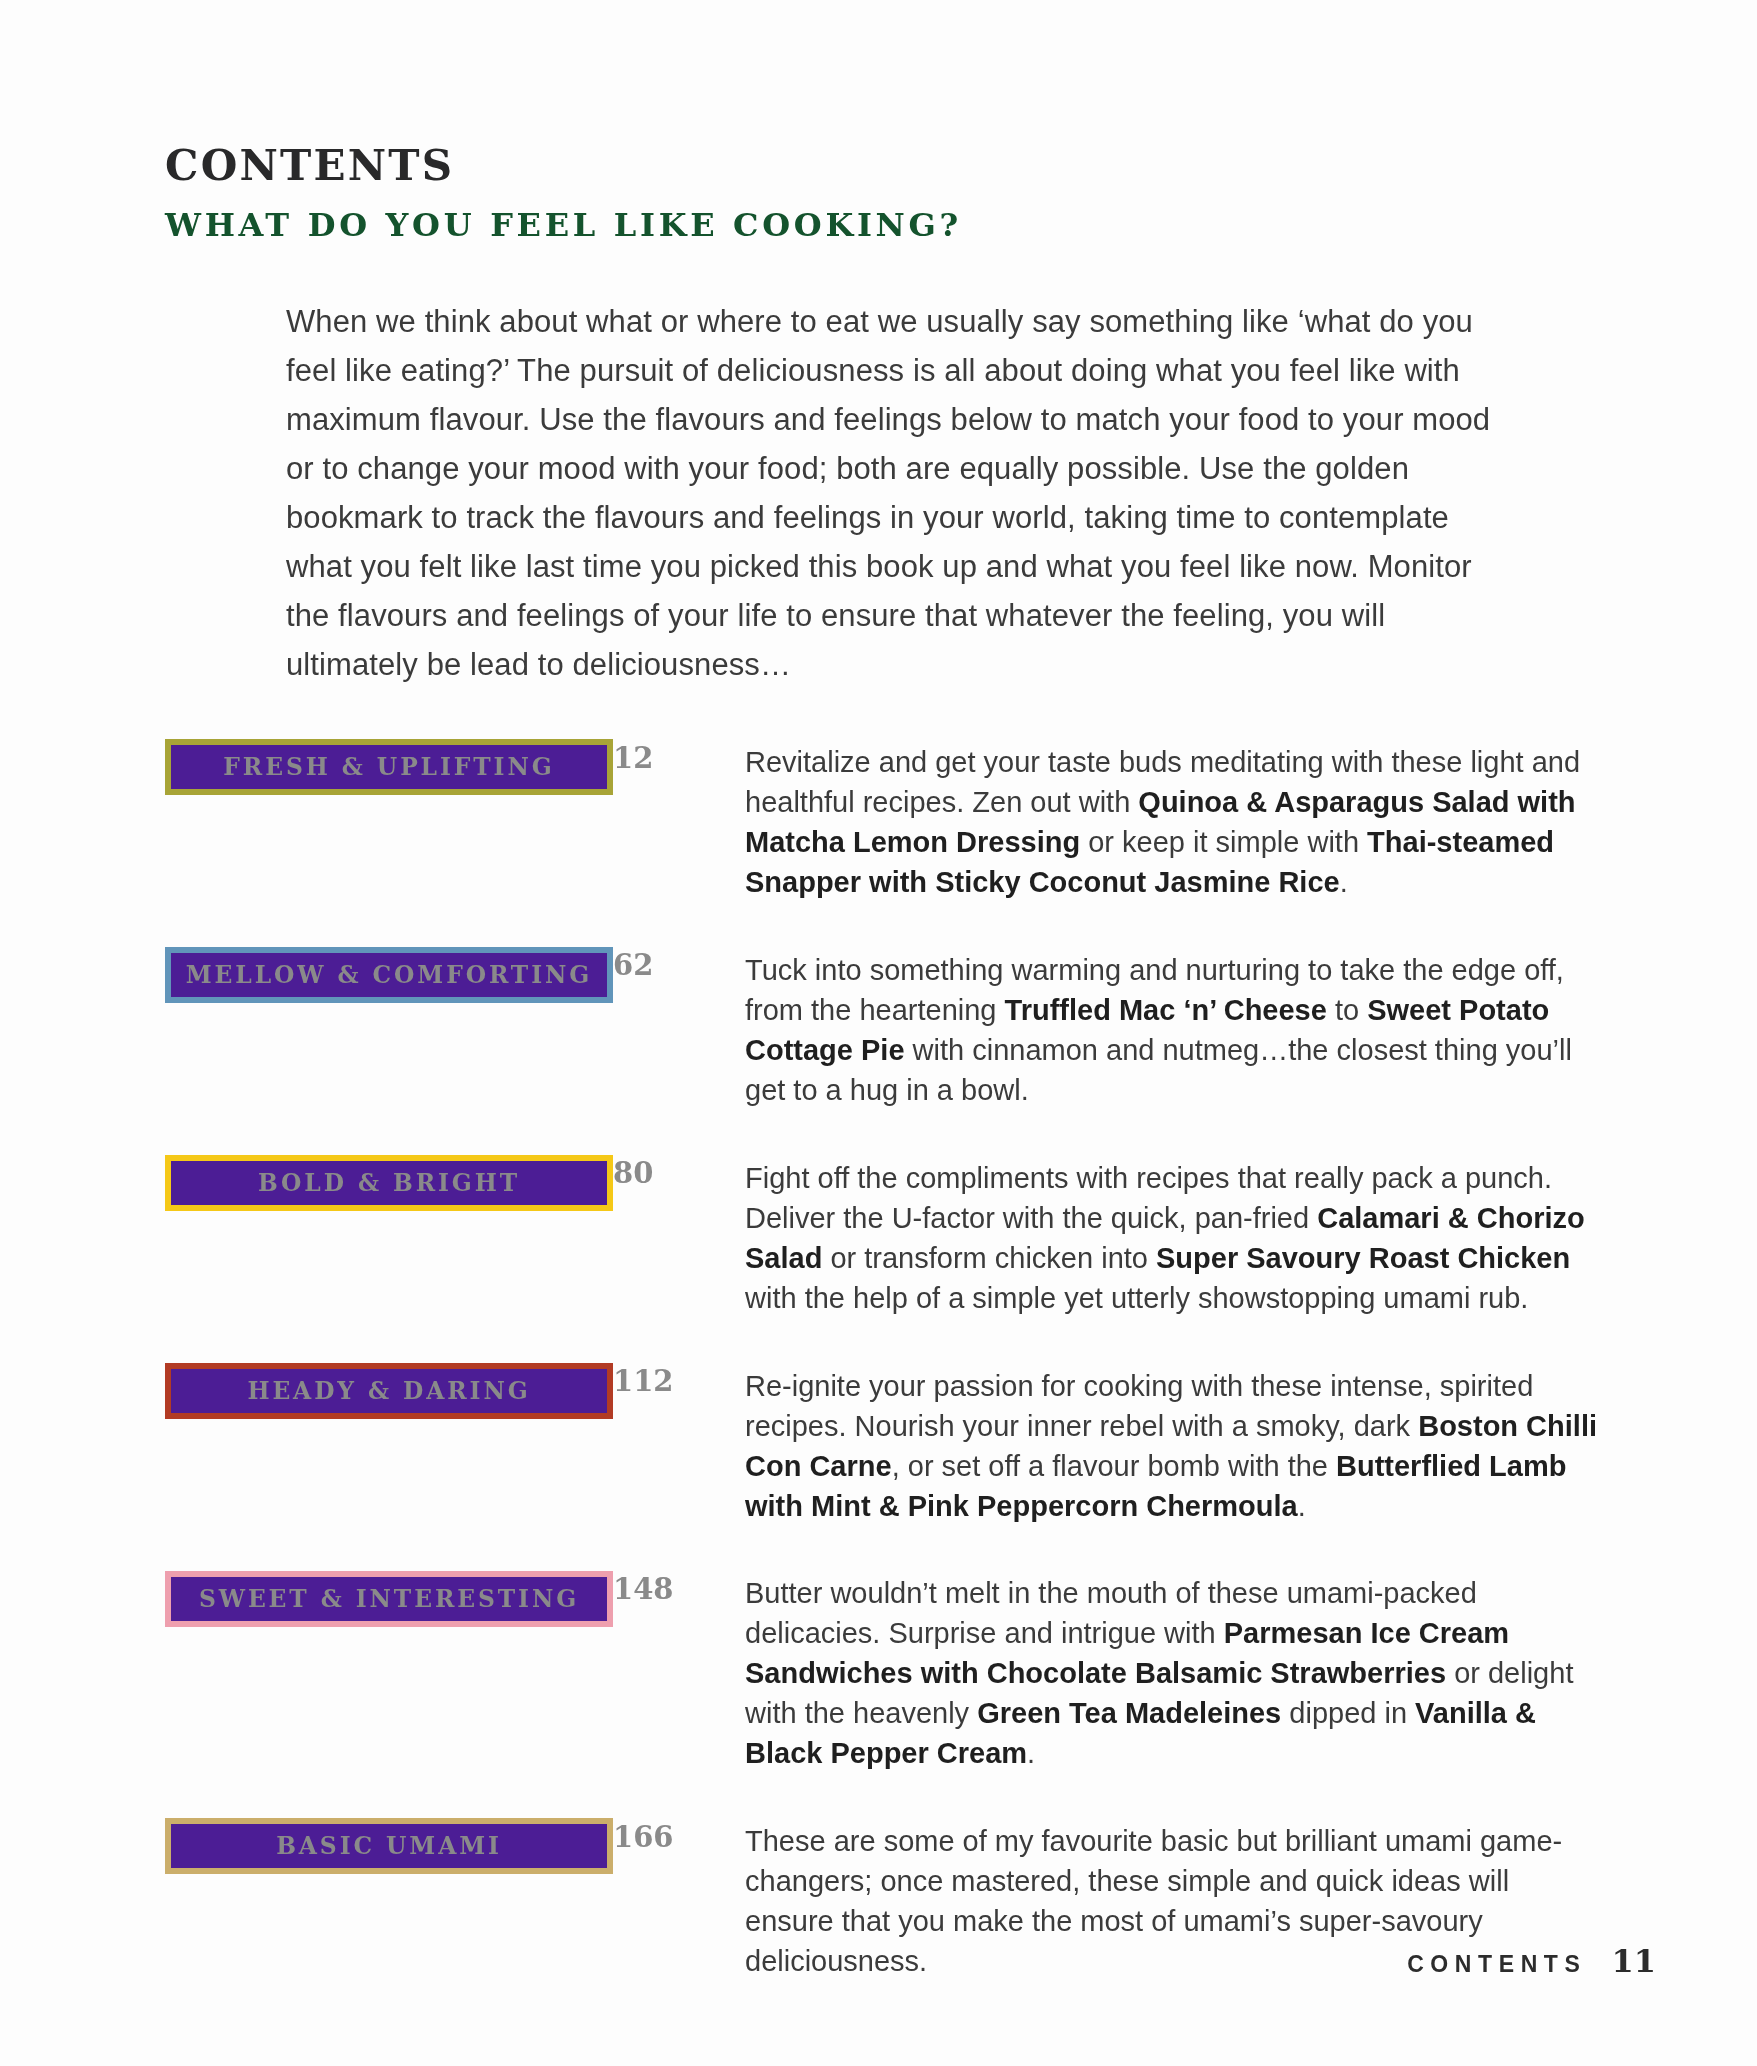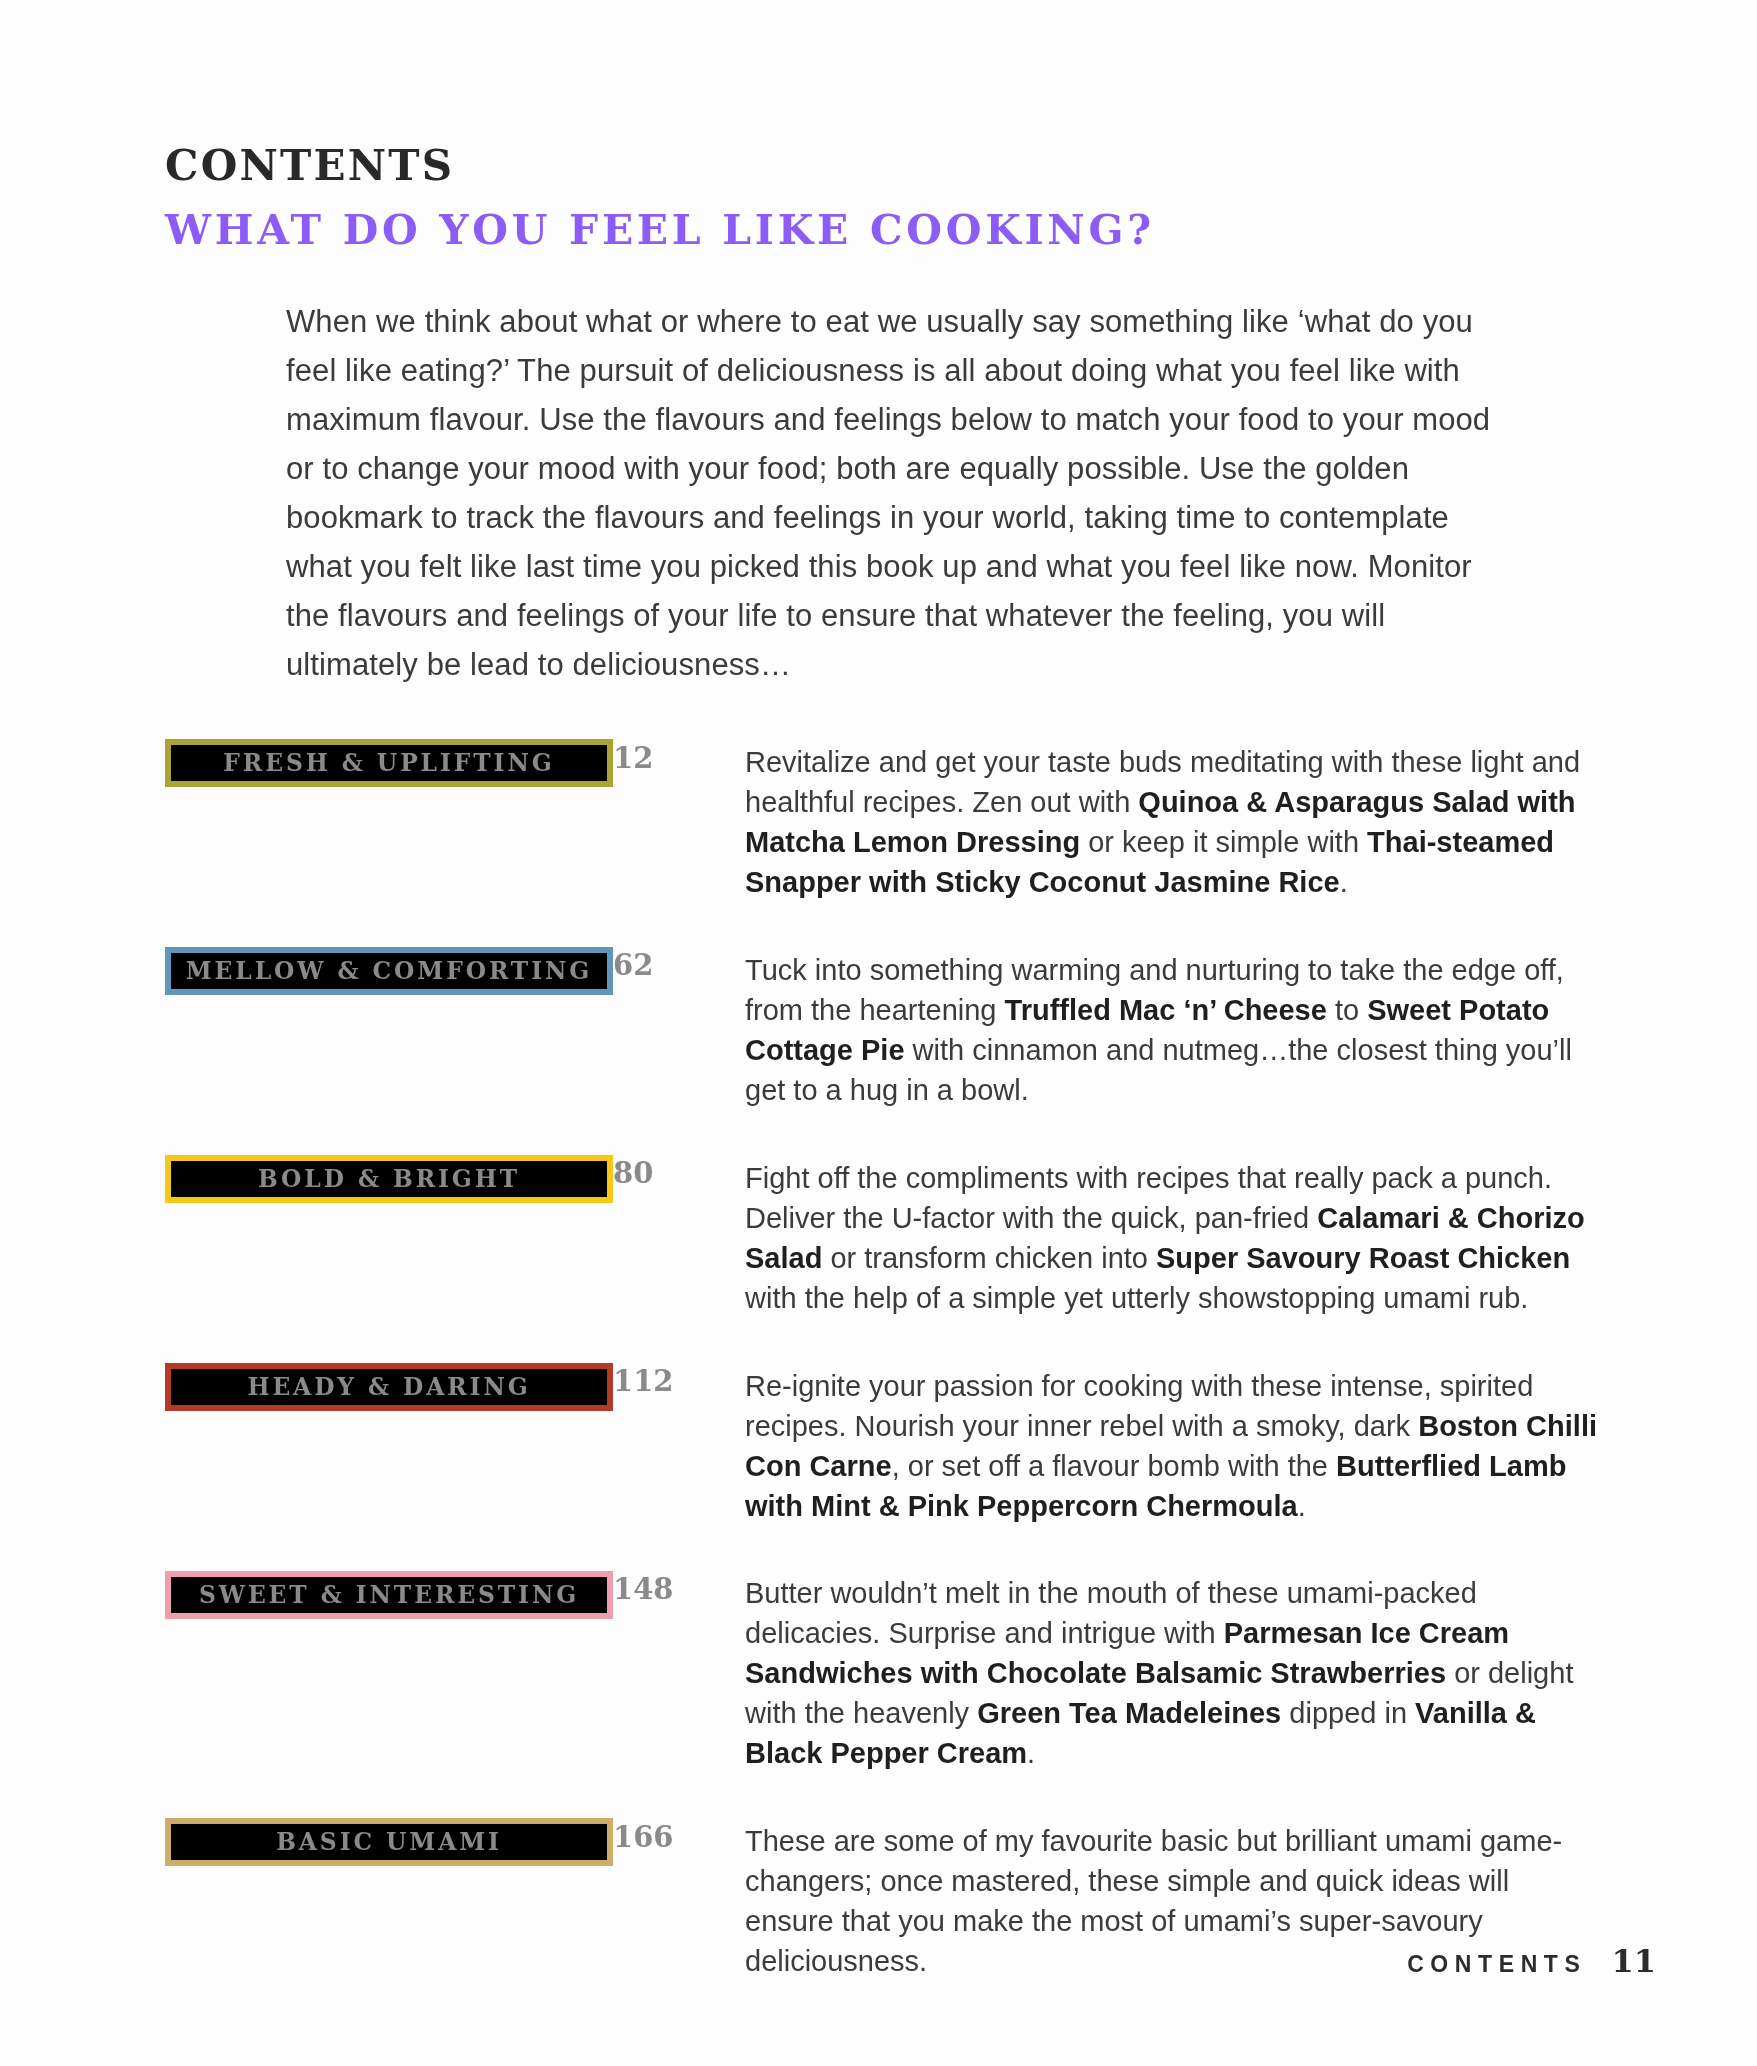--- a/index.html
+++ b/index.html
@@ -10,33 +10,33 @@
     overflow:hidden;
     font-family:"Liberation Sans",sans-serif;
   }
   .header{position:absolute;left:165px;top:141px;}
   .title{
     font-family:"DejaVu Serif",serif;font-weight:700;
     font-size:42px;letter-spacing:2.2px;color:#29292a;
   }
   .subtitle{
     font-family:"DejaVu Serif",serif;font-weight:700;
-    font-size:41px;letter-spacing:3.7px;color:#8b5cf6;margin-top:16px;
+    font-size:32px;letter-spacing:3.7px;color:#14532d;margin-top:16px;
   }
   .intro{
     position:absolute;left:286px;top:297px;width:1208px;
     font-size:31px;line-height:49px;font-weight:300;
     color:#3b3b3b;letter-spacing:0.1px;
   }
   .sections{position:absolute;left:165px;top:739px;width:1435px;}
   .section-row{display:flex;align-items:flex-start;margin-bottom:45px;}
   .label-col{flex:0 0 448px;}
   .label-box{
-    height:48px;box-sizing:border-box;border:6.6px solid #999;
-    display:flex;align-items:center;justify-content:center;background:#000000;
+    height:56px;box-sizing:border-box;border:6.6px solid #999;
+    display:flex;align-items:center;justify-content:center;background:#4c1d95;
   }
   .label-text{
     font-family:"DejaVu Serif",serif;font-weight:700;
     font-size:23.4px;letter-spacing:2.9px;color:#8a8a8a;white-space:nowrap;
   }
   .num-col{
     flex:0 0 104px;padding-top:1.5px;
     font-family:"DejaVu Serif",serif;font-weight:700;
     font-size:29px;color:#8a8a8a;
   }

